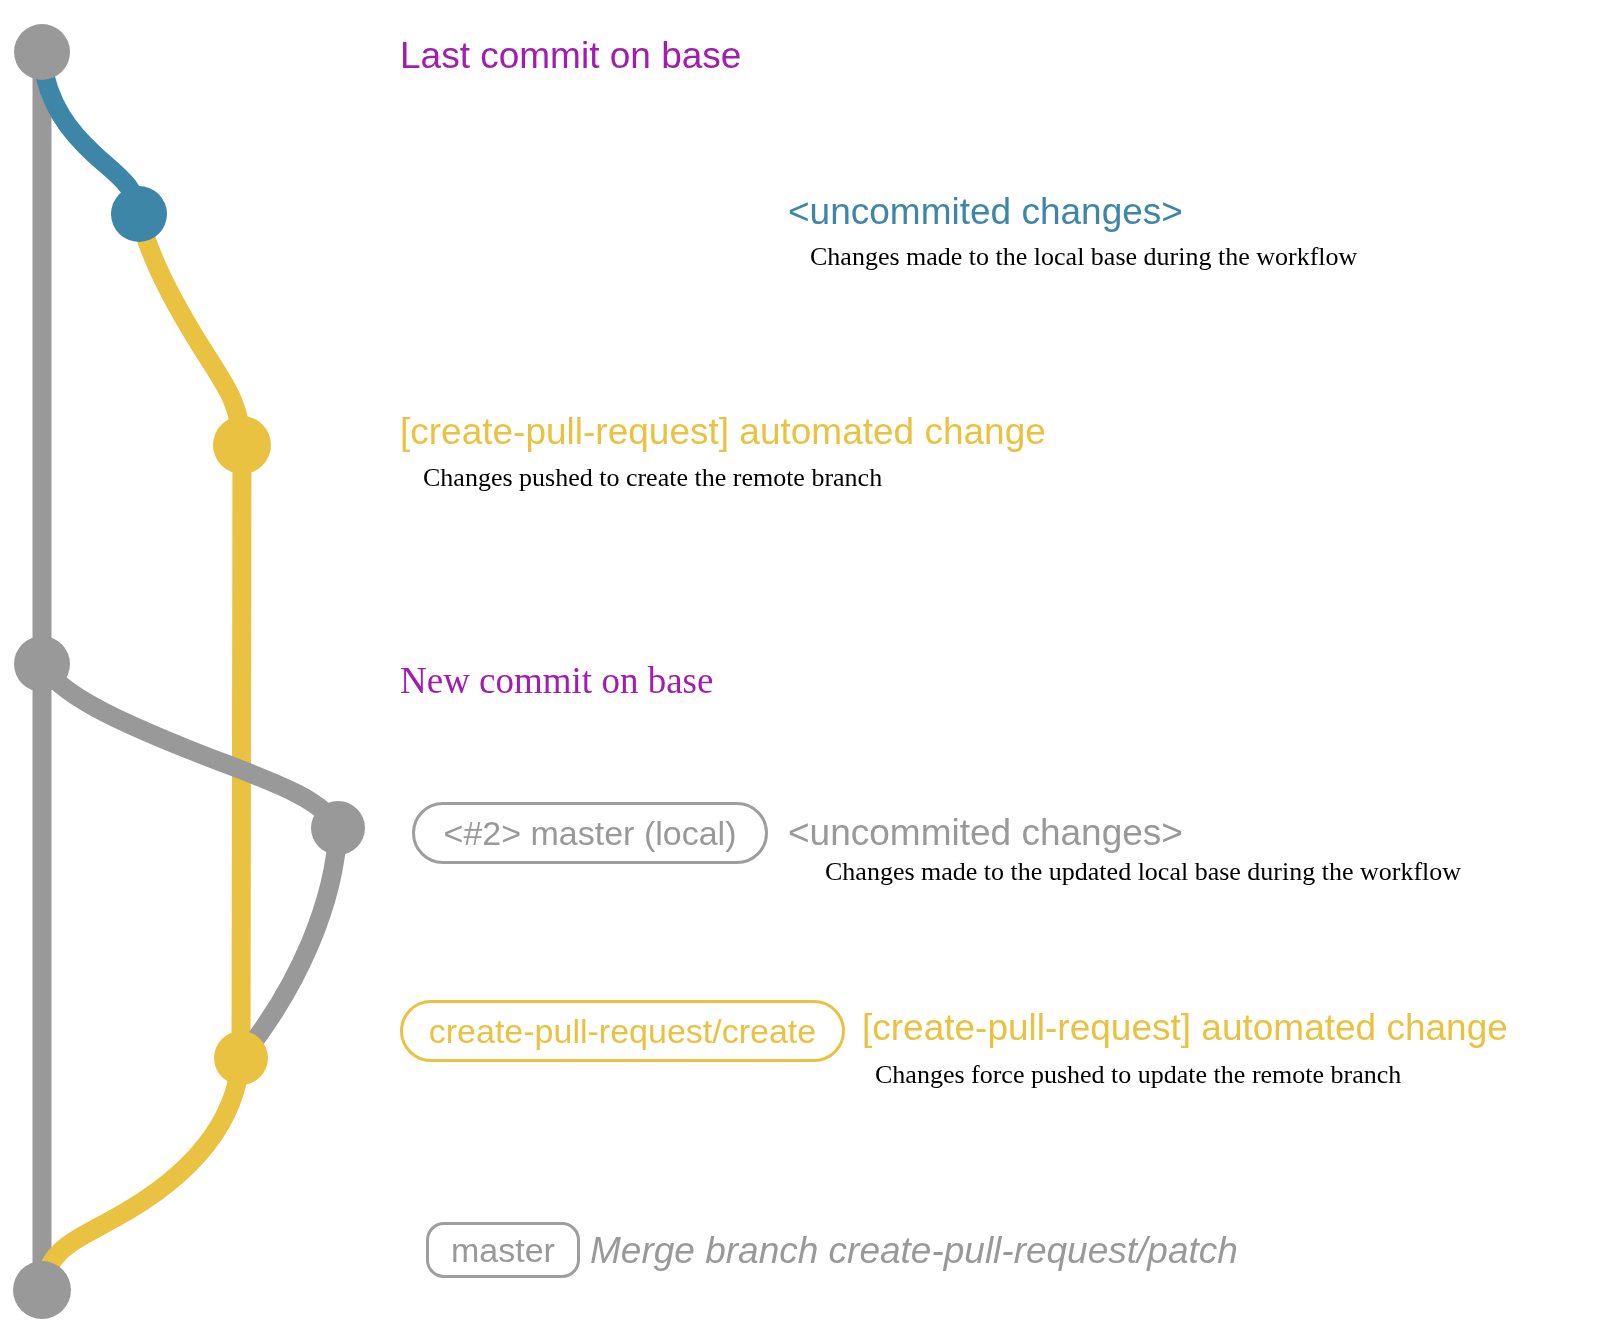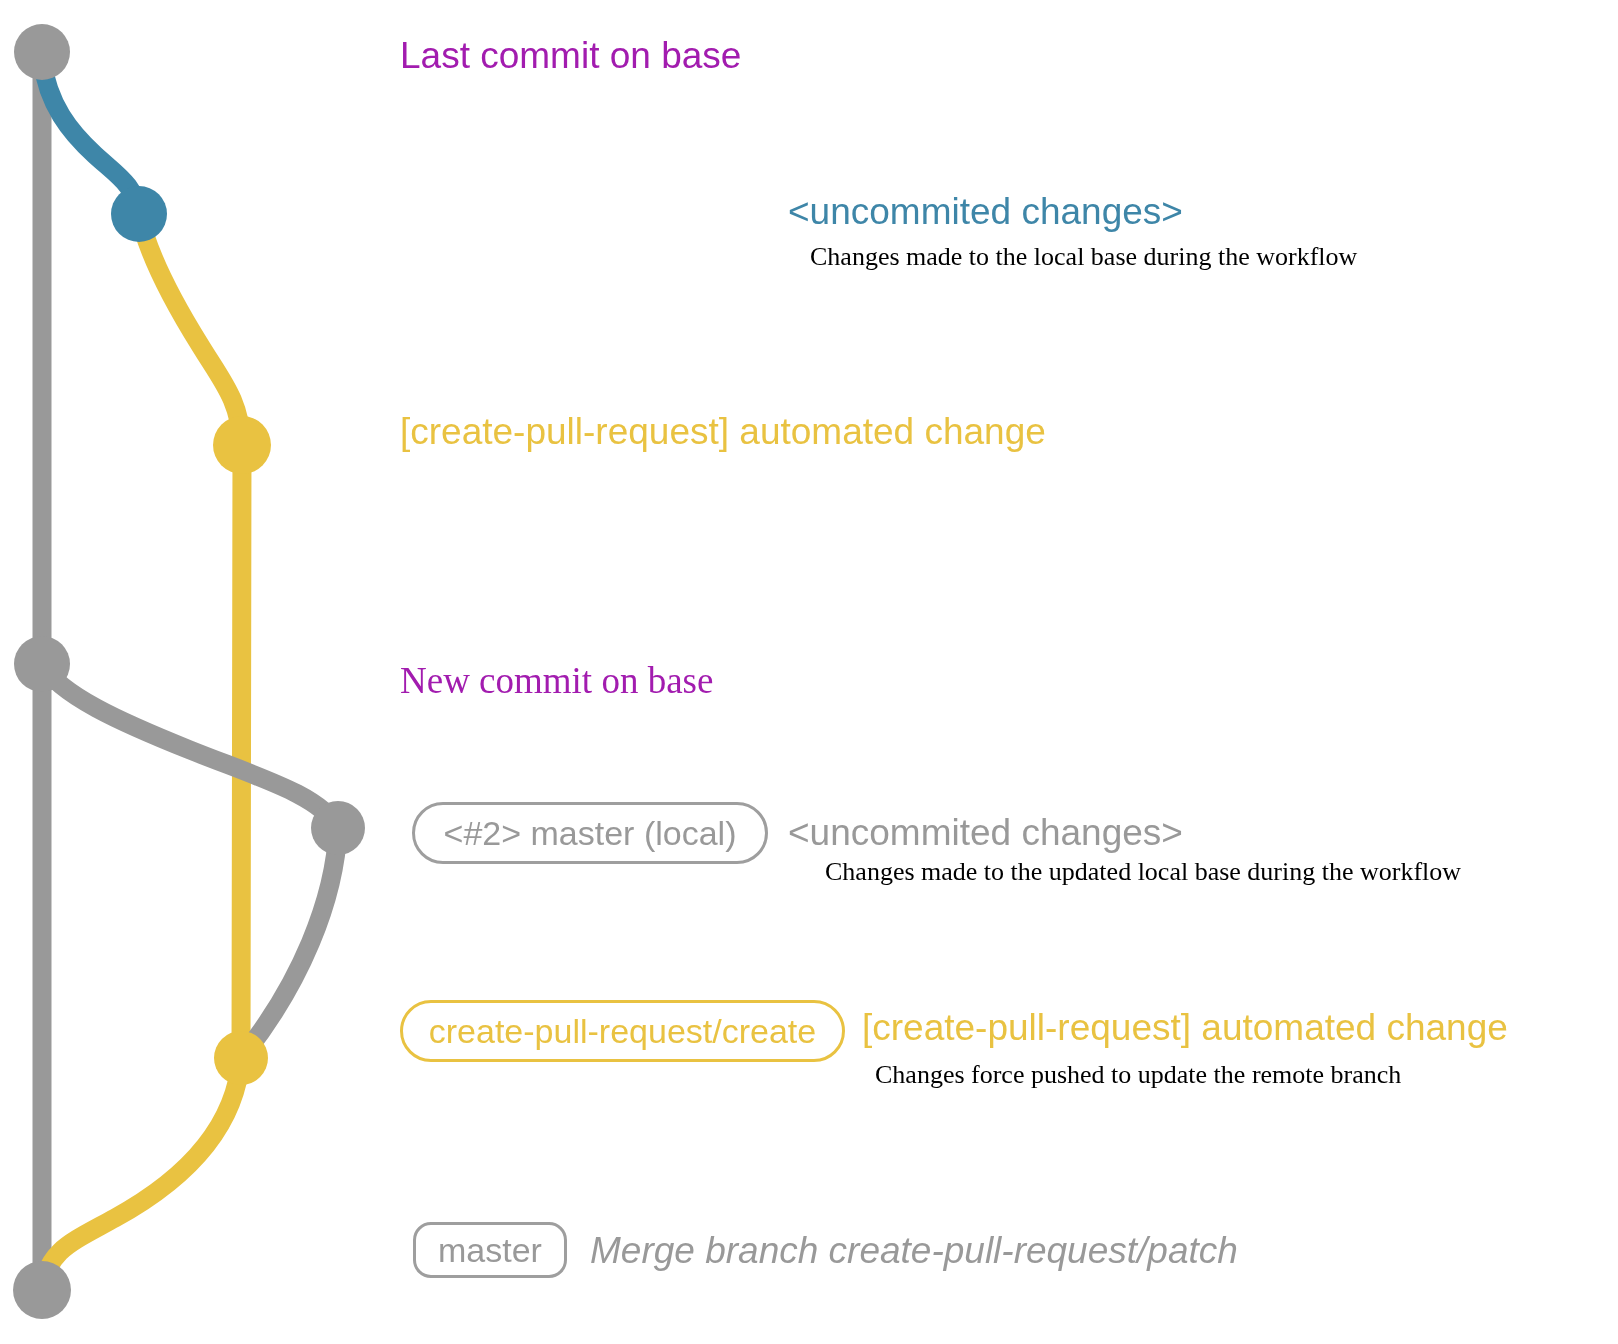--- a/index.html
+++ b/index.html
@@ -22,21 +22,21 @@
   }
   .badge{
     position:absolute;transform:translateY(-50%);
     display:flex;align-items:center;justify-content:center;
     font-size:34px;line-height:1;white-space:nowrap;
     background:#ffffff;box-sizing:border-box;
   }
   .badge.blue{border:3px solid #3e86a8;color:#3e86a8;border-radius:31px;}
   .badge.gray{border:3px solid #9e9e9e;color:#999999;border-radius:31px;}
   .badge.yellow{border:3px solid #e9c241;color:#e9c241;border-radius:31px;}
-  .badge.small{border-radius:18px;}
+  .badge.small{border-radius:18px;margin-left:13px;}
 </style>
 </head>
 <body>
 
 <div id="canvas">
 
   <svg id="graph" width="420" height="1344" viewBox="0 0 420 1344">
 
     <path d="M 42 52 L 42 1290" fill="none" stroke-width="19" stroke-linecap="round" stroke="#999999"></path>
 
@@ -58,20 +58,21 @@
     <circle cx="241" cy="1058" r="27" fill="#e9c241"></circle>
     <circle cx="42" cy="1290" r="29" fill="#999999"></circle>
   </svg>
 
   <div class="abs heading" style="left:400px;top:55px;">Last commit on base</div>
 
   <div class="abs heading c-blue" style="left:788px;top:211px;">&lt;uncommited changes&gt;</div>
   <div class="abs serif" style="left:810px;top:257px;">Changes made to the local base during the workflow</div>
 
   <div class="abs heading c-yellow" style="left:400px;top:431px;">[create-pull-request] automated change</div>
+  <div class="abs serif" style="left:423px;top:478px;">Changes pushed to create the remote branch</div>
 
   <div class="abs heading" style="left:400px;top:680px;font-family:Liberation Serif, serif;">New commit on base</div>
 
   <div class="badge gray" style="left:412px;top:833px;width:356px;height:62px;">&lt;#2&gt; master (local)</div>
   <div class="abs heading c-gray" style="left:788px;top:832px;">&lt;uncommited changes&gt;</div>
   <div class="abs serif" style="left:825px;top:872px;">Changes made to the updated local base during the workflow</div>
 
   <div class="badge yellow" style="left:400px;top:1031px;width:445px;height:62px;">create-pull-request/create</div>
   <div class="abs heading c-yellow" style="left:862px;top:1027px;">[create-pull-request] automated change</div>
   <div class="abs serif" style="left:875px;top:1075px;">Changes force pushed to update the remote branch</div>

